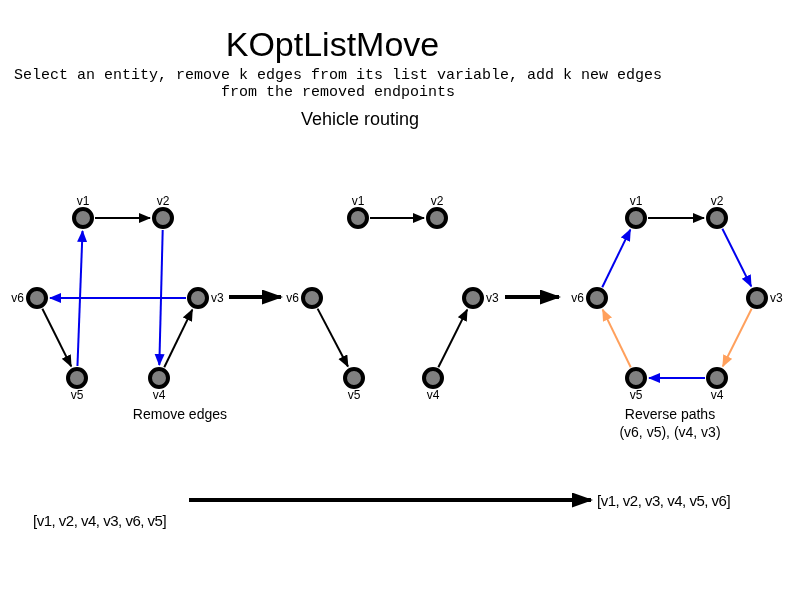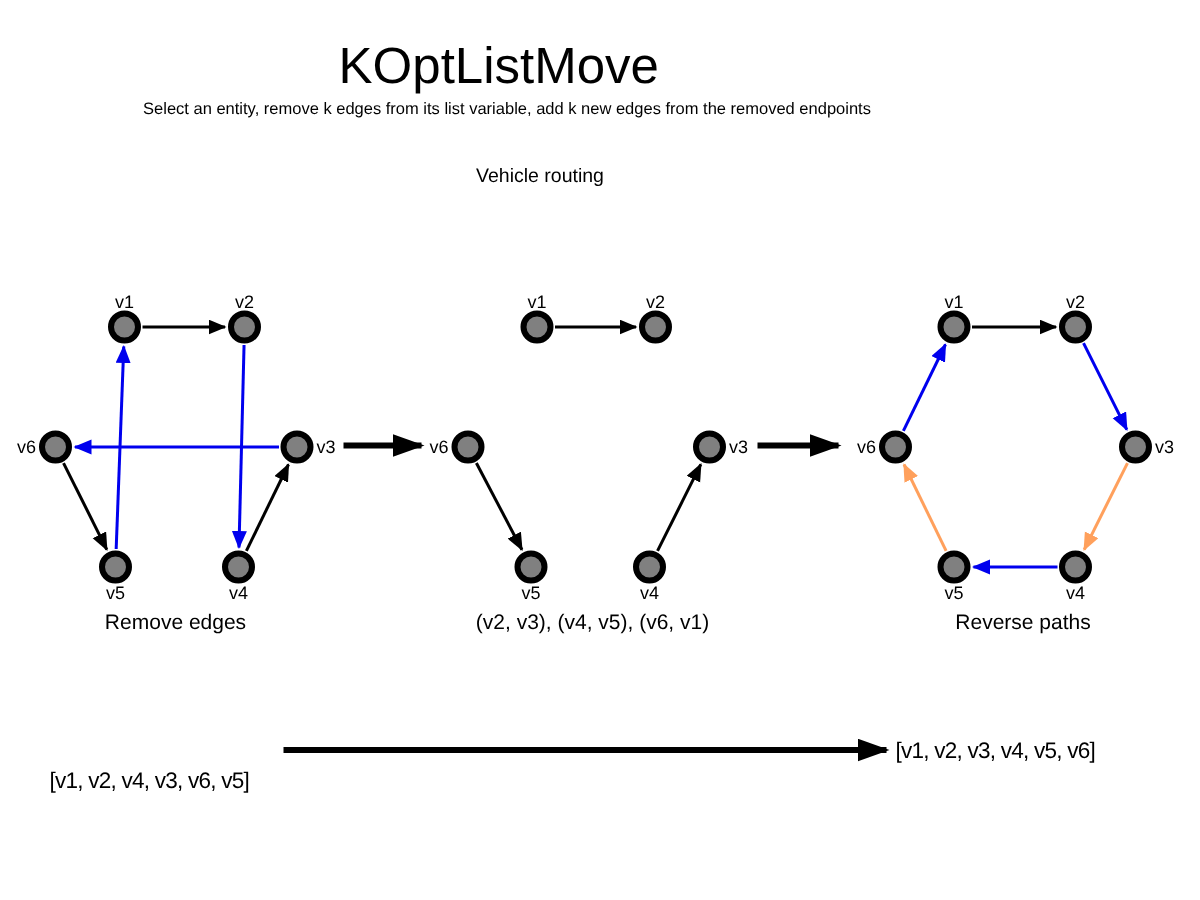--- a/index.html
+++ b/index.html
@@ -2,26 +2,26 @@
 <html><head>
 <meta charset="utf-8">
 <style>
   html,body{margin:0;padding:0;}
   body{
     width:800px;height:600px;background:#ffffff;position:relative;overflow:hidden;
     font-family:"Liberation Sans",sans-serif;color:#000;
   }
   .abs{position:absolute;}
   #page-title{top:26px;left:0;width:665px;text-align:center;font-size:34px;line-height:36px;}
-  #page-subtitle{top:67px;left:0;width:676px;text-align:center;font-size:11px;}
-  #context-label{top:109px;left:0;width:720px;text-align:center;font-size:13px;}
+  #page-subtitle{top:67px;left:0;width:676px;text-align:center;font-size:15px;font-family:Liberation Mono, monospace;}
+  #context-label{top:109px;left:0;width:720px;text-align:center;font-size:18px;}
   .caption{position:absolute;top:405px;width:220px;text-align:center;font-size:14px;line-height:18px;}
-  #cap-remove{left:7px;}
+  #cap-remove{left:7px;text-align:right;}
   #cap-add{left:285px;}
-  #cap-reverse{left:572px;}
+  #cap-reverse{left:560px;}
   .listtext{position:absolute;top:492px;font-size:15px;letter-spacing:-0.5px;}
   #before-list{left:33px;margin-top:20px;}
   #after-list{left:597px;}
   #diagram{position:absolute;top:0;left:0;}
   .node-label{font-size:12px;font-family:"Liberation Sans",sans-serif;fill:#000;}
 </style>
 </head>
 <body>
 
 <div class="abs" id="page-title">KOptListMove</div>
@@ -104,20 +104,20 @@
       <text x="770" y="302" text-anchor="start" class="node-label">v3</text>
       <text x="636" y="399" text-anchor="middle" class="node-label">v5</text>
       <text x="717" y="399" text-anchor="middle" class="node-label">v4</text>
     </g>
 </svg>
 
 <div class="caption" id="cap-remove">
   <div>Remove edges</div>
 </div>
 <div class="caption" id="cap-add">
-  <div>(v2, v3), (v4, v5), (v6, v1)</div>
 </div>
 <div class="caption" id="cap-reverse">
   <div>Reverse paths</div>
+  <div>(v6, v5), (v4, v3)</div>
 </div>
 
 <div class="listtext" id="before-list">[v1, v2, v4, v3, v6, v5]</div>
 <div class="listtext" id="after-list">[v1, v2, v3, v4, v5, v6]</div>
 
 </body></html>

